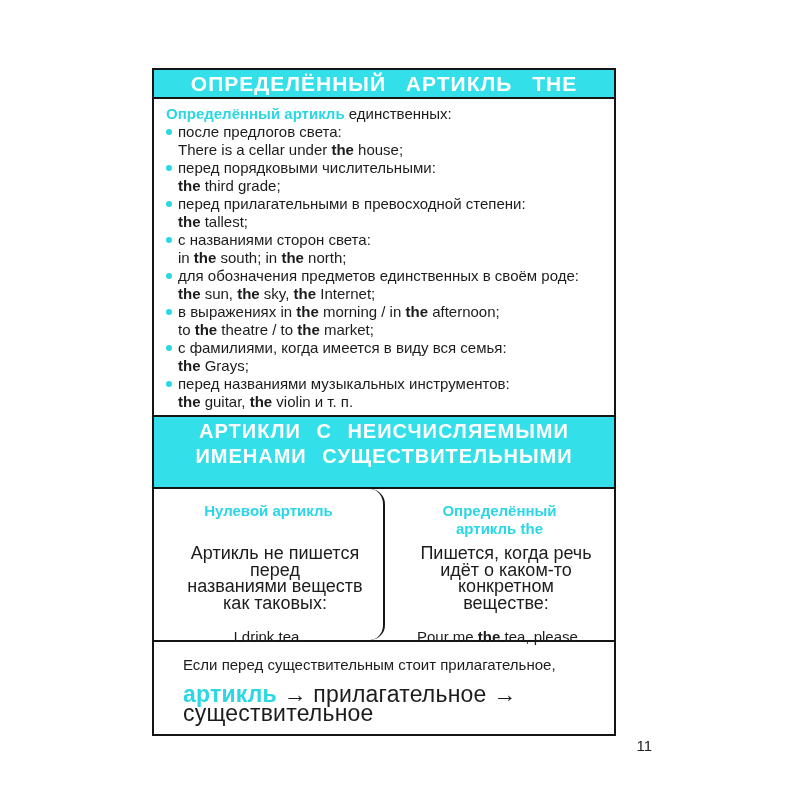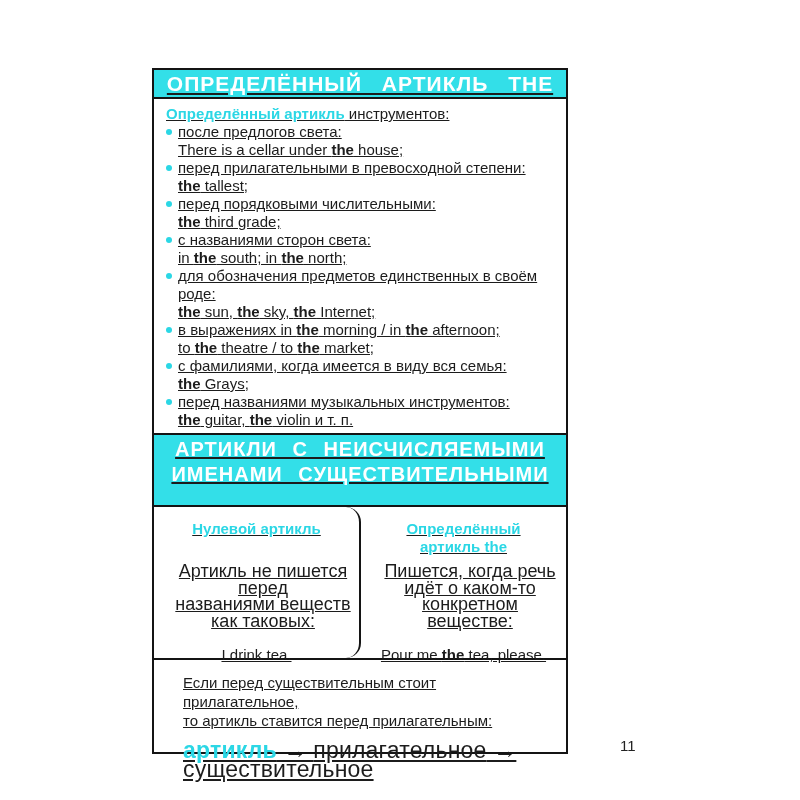--- a/index.html
+++ b/index.html
@@ -2,22 +2,22 @@
 <html><head>
 <meta charset="utf-8">
 <style>
   html,body{margin:0;padding:0;}
   body{
     width:800px;height:800px;background:#ffffff;
     font-family:"Liberation Sans", sans-serif;color:#1c1c1c;
     position:relative;overflow:hidden;
   }
   .card{
-    position:absolute;left:152px;top:68px;width:416px;
-    background:#ffffff;border:2px solid #141414;box-sizing:border-box;text-decoration:underline;
+    position:absolute;left:152px;top:68px;width:464px;
+    background:#ffffff;border:2px solid #141414;box-sizing:border-box;
   }
   .band{
     background:#33dfe8;color:#ffffff;font-weight:bold;text-align:center;
     border-bottom:2px solid #141414;box-sizing:border-box;
   }
   .band1{
     font-size:21px;line-height:27px;height:29px;
     letter-spacing:1px;word-spacing:13px;
   }
   .band2{
@@ -48,53 +48,53 @@
   }
   .col-body{font-size:18px;line-height:16.5px;padding-left:13px;}
   .col-example{margin-top:17px;font-size:15px;}
   .footer{
     height:92px;box-sizing:border-box;padding:13px 14px 0 29px;
     font-size:15px;line-height:19px;
   }
   .formula{margin-top:11px;font-size:23px;letter-spacing:0.2px;}
   .formula .arrow{font-weight:bold;}
   .pagenum{
-    position:absolute;left:620px;top:737px;width:32px;text-align:left;
+    position:absolute;left:620px;top:737px;width:32px;text-align:right;
     font-size:15px;color:#222222;
   }
 </style>
 </head>
 <body>
 
 <div class="card">
 
   <div class="band band1">ОПРЕДЕЛЁННЫЙ АРТИКЛЬ THE</div>
 
   <div class="usage">
-    <div class="lead"><span class="cyan">Определённый артикль</span><span> инструментов:</span></div>
+    <div class="lead"><span class="cyan">Определённый артикль</span><span> единственных:</span></div>
     <div class="bullets">
         <div class="bullet-item">
           <span class="dot"></span>
           <div class="bullet-lines">
             <div class="bullet-line"><span>после предлогов света:</span></div>
             <div class="bullet-line"><span>There is a cellar under </span><span class="bold">the</span><span> house;</span></div>
           </div>
         </div>
         <div class="bullet-item">
           <span class="dot"></span>
           <div class="bullet-lines">
-            <div class="bullet-line"><span>перед прилагательными в превосходной степени:</span></div>
-            <div class="bullet-line"><span class="bold">the</span><span> tallest;</span></div>
+            <div class="bullet-line"><span>перед порядковыми числительными:</span></div>
+            <div class="bullet-line"><span class="bold">the</span><span> third grade;</span></div>
           </div>
         </div>
         <div class="bullet-item">
           <span class="dot"></span>
           <div class="bullet-lines">
-            <div class="bullet-line"><span>перед порядковыми числительными:</span></div>
-            <div class="bullet-line"><span class="bold">the</span><span> third grade;</span></div>
+            <div class="bullet-line"><span>перед прилагательными в превосходной степени:</span></div>
+            <div class="bullet-line"><span class="bold">the</span><span> tallest;</span></div>
           </div>
         </div>
         <div class="bullet-item">
           <span class="dot"></span>
           <div class="bullet-lines">
             <div class="bullet-line"><span>с названиями сторон света:</span></div>
             <div class="bullet-line"><span>in </span><span class="bold">the</span><span> south; in </span><span class="bold">the</span><span> north;</span></div>
           </div>
         </div>
         <div class="bullet-item">
@@ -152,19 +152,18 @@
         <div>Пишется, когда речь</div>
         <div>идёт о каком-то конкретном</div>
         <div>веществе:</div>
       </div>
       <div class="col-example"><span>Pour me </span><span class="bold">the</span><span> tea, please.</span></div>
     </div>
   </div>
 
   <div class="footer">
     <div>Если перед существительным стоит прилагательное,</div>
-    <div>то артикль ставится перед прилагательным:</div>
     <div class="formula"><span class="cyan">артикль</span><span class="arrow"> → </span><span>прилагательное</span><span class="arrow"> → </span><span>существительное</span></div>
   </div>
 
 </div>
 
 <div class="pagenum">11</div>
 
 </body></html>

